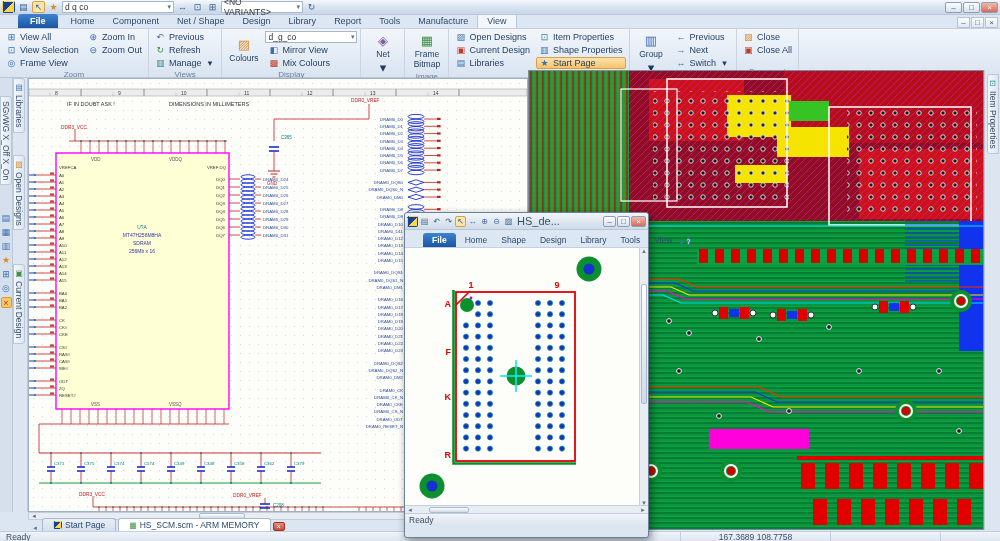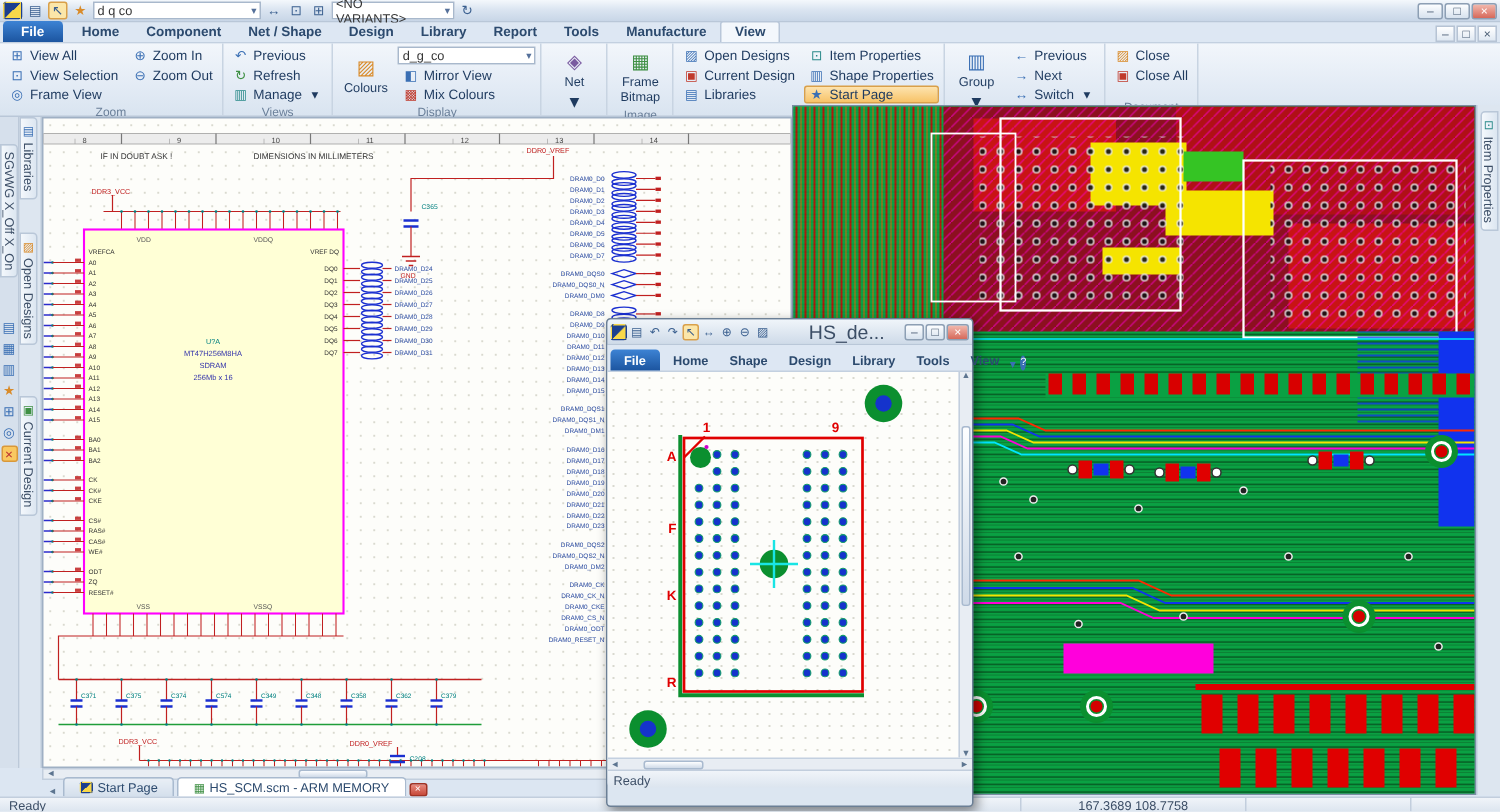--- a/index.html
+++ b/index.html
@@ -14,22 +14,22 @@
   .qicon.sel{background:#fbe6a9;border-color:#d9a04a;}
   .combo{height:12px;background:#fff;border:1px solid #a8b8cc;display:inline-flex;align-items:center;font-size:8.5px;color:#333;padding:0 2px;gap:8px;}
   .combo .dd{color:#55709a;font-size:7px;}
   #title-text{position:absolute;left:0;right:0;top:1px;text-align:center;font-size:9px;color:#3c4e66;pointer-events:none;}
   .winbtns{margin-left:auto;display:flex;gap:1px;z-index:5;}
   .wbtn{width:17px;height:11px;border:1px solid #8d9fb4;border-radius:2px;background:linear-gradient(#fdfeff,#d7e2ee);font-size:8px;line-height:9px;text-align:center;color:#44586f;}
   .wbtn.close{background:linear-gradient(#f2b9ae,#d6695a);color:#fff;}
 
   
   #tabrow{left:0;top:15px;width:1000px;height:14px;background:#dde7f3;border-bottom:1px solid #c3d0e0;display:flex;align-items:flex-end;padding-left:2px;}
-  .mtab{padding:1px 9px 2px;font-size:9px;color:#2c4a6e;font-weight:bold;}
-  .mtab.filetab{background:linear-gradient(#3d83d4,#1c55a0);color:#fff;font-weight:bold;border-radius:3px 3px 0 0;margin-right:4px;padding:2px 12px;}
+  .mtab{padding:1px 9px 2px;font-size:9px;color:#2c4a6e;}
+  .mtab.filetab{background:linear-gradient(#3d83d4,#1c55a0);color:#fff;font-weight:bold;border-radius:3px 3px 0 0;margin-right:4px;padding:2px 12px;margin-left:16px;}
   .mtab.active{background:#f3f7fc;border:1px solid #b8c6d9;border-bottom:none;border-radius:2px 2px 0 0;}
   #mdi-btns{margin-left:auto;display:flex;gap:1px;margin-right:2px;}
   .mdibtn{width:13px;height:11px;font-size:8px;line-height:10px;text-align:center;color:#44586f;border:1px solid #b6c3d4;background:linear-gradient(#fff,#dfe8f2);}
 
   
   #ribbon{left:0;top:29px;width:1000px;height:49px;background:linear-gradient(#f2f6fb,#e3ebf5 60%,#d9e4f0);border-bottom:1px solid #b9c7d8;display:flex;}
   .rgroup{height:100%;border-right:1px solid #c8d4e2;padding:2px 3px 0;display:flex;flex-direction:column;}
   .gbody{display:flex;gap:3px;flex:1;}
   .glabel{text-align:center;font-size:8px;color:#6a7f99;padding:1px 0 1px;}
   .rcol{display:flex;flex-direction:column;justify-content:flex-start;gap:1px;}
@@ -67,21 +67,21 @@
   .dtab.active{background:#fff;}
   .dtab .ic{font-size:8px;}
   .closex{width:12px;height:9px;background:linear-gradient(#e98b80,#c74a3a);color:#fff;font-size:7px;line-height:8px;text-align:center;border:1px solid #a03325;border-radius:2px;}
   #statusbar{left:0;top:531px;width:1000px;height:10px;background:linear-gradient(#f0f4f9,#dce5ef);border-top:1px solid #c2cedd;display:flex;align-items:center;font-size:8.5px;color:#3c4e66;}
   .sseg{border-left:1px solid #c2cedd;height:100%;display:flex;align-items:center;padding:0 6px;}
 
   
   #float{left:404px;top:212px;width:245px;height:326px;background:#dce6f1;border:1px solid #6b7f95;border-radius:3px;box-shadow:2px 3px 8px rgba(0,0,0,.45);z-index:20;}
   #ftitle{height:17px;background:linear-gradient(#f0f5fa,#cfdbe9);border-bottom:1px solid #b9c7d8;display:flex;align-items:center;padding:0 2px;gap:1px;border-radius:3px 3px 0 0;}
   #ftitle .qicon{width:11px;height:11px;font-size:8px;}
-  #ftitle-label{font-size:13px;color:#3c4e66;margin-left:12px;flex:1;overflow:hidden;white-space:nowrap;text-align:center;}
+  #ftitle-label{font-size:11px;color:#3c4e66;margin-left:2px;flex:1;overflow:hidden;white-space:nowrap;}
   #fmenu{height:18px;display:flex;align-items:flex-end;background:#dde7f3;border-bottom:1px solid #c3d0e0;padding-left:2px;}
   #fmenu .mtab{padding:1px 7px 2px;font-size:8.5px;}
   #fmenu .mtab.filetab{padding:2px 9px;margin-right:2px;}
   #fcanvas{position:relative;height:258px;background:#fdfdfa;background-image:radial-gradient(#d9d9cf 0.5px,transparent 0.6px);background-size:8px 8px;border-bottom:1px solid #c3d0e0;overflow:hidden;}
   #fvscroll{position:absolute;right:0;top:0;width:9px;height:258px;background:#e8edf3;border-left:1px solid #c2cedd;display:flex;flex-direction:column;align-items:center;}
   #fhscroll{height:8px;background:#e8edf3;display:flex;align-items:center;border-bottom:1px solid #c2cedd;}
   #ftabbar{height:13px;display:flex;align-items:center;background:#d4dfec;gap:3px;padding:0 3px;font-size:8px;}
   #ftabbar .lbl{flex:1;text-align:center;color:#1e3a5f;background:#eef3f9;border:1px solid #a9bacf;border-radius:2px;padding:0 3px;height:11px;line-height:10px;white-space:nowrap;overflow:hidden;}
   #fstatus{height:11px;display:flex;align-items:center;padding:0 4px;font-size:8.5px;color:#3c4e66;background:linear-gradient(#f0f4f9,#dce5ef);border-radius:0 0 3px 3px;}
   .greenchip{width:8px;height:8px;background:#3f9044;border:1px solid #23632a;}

